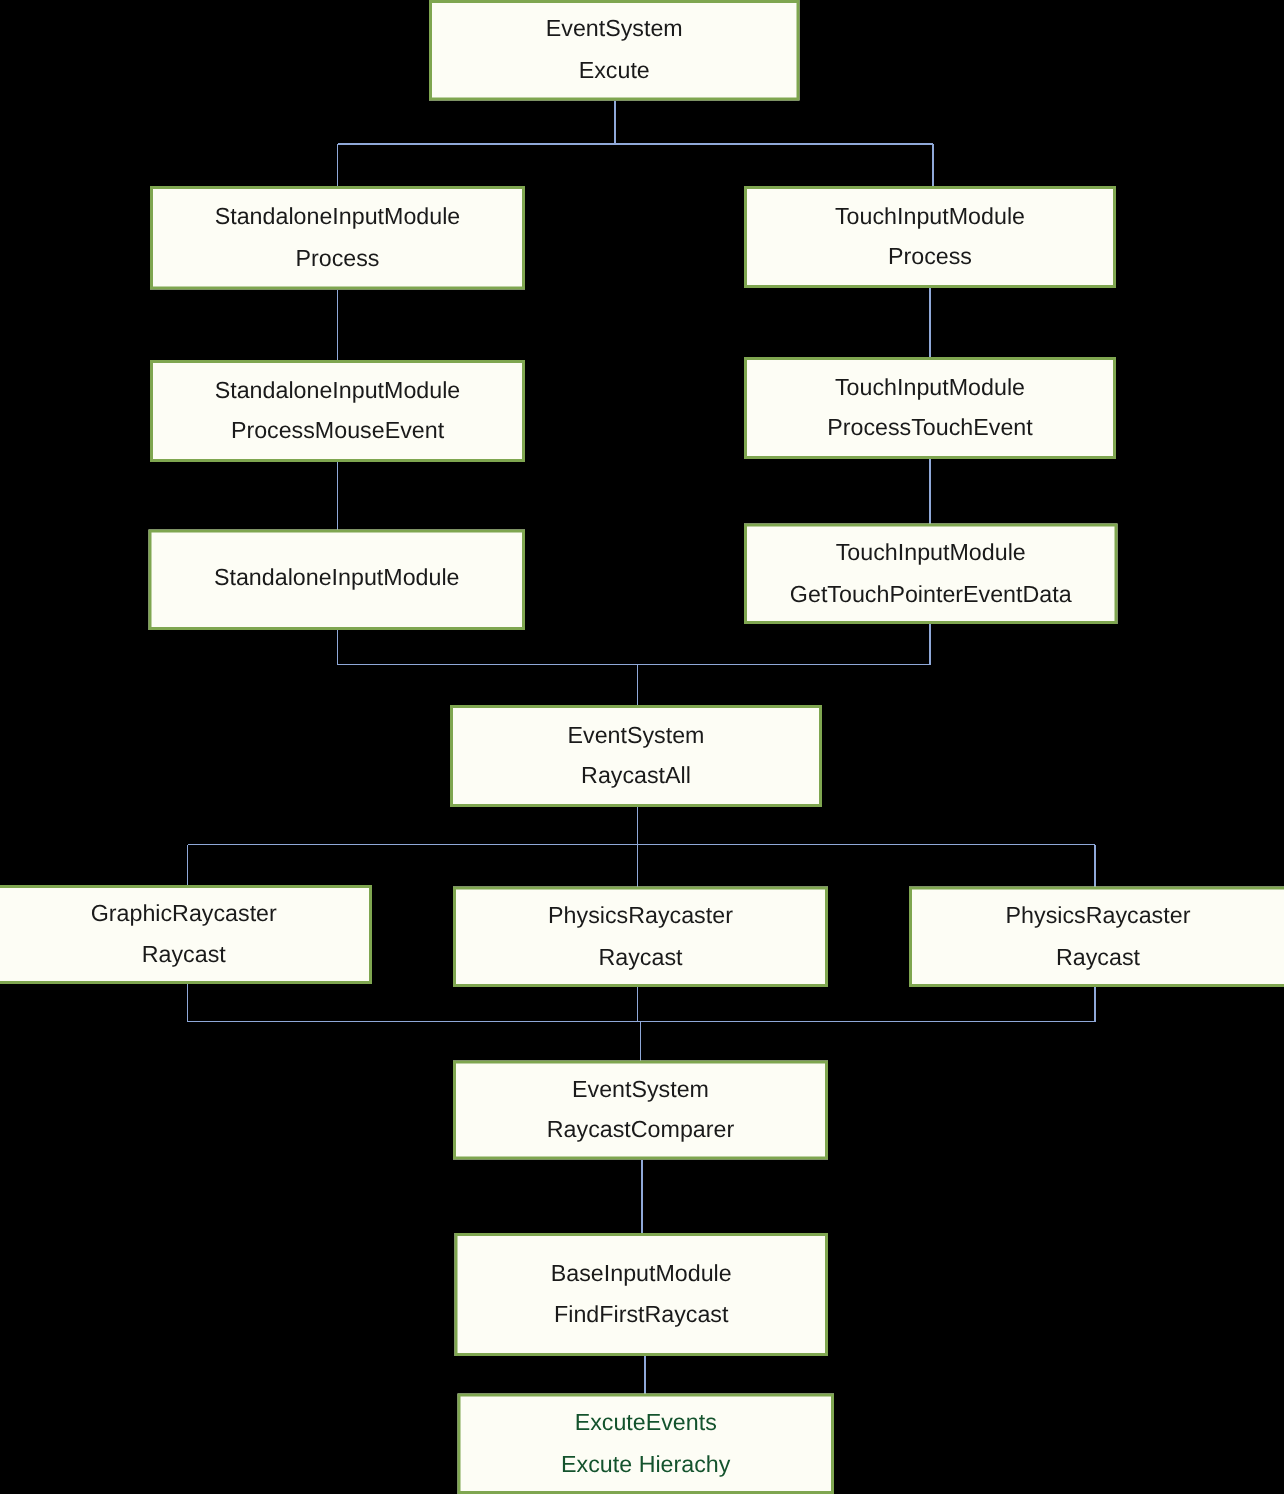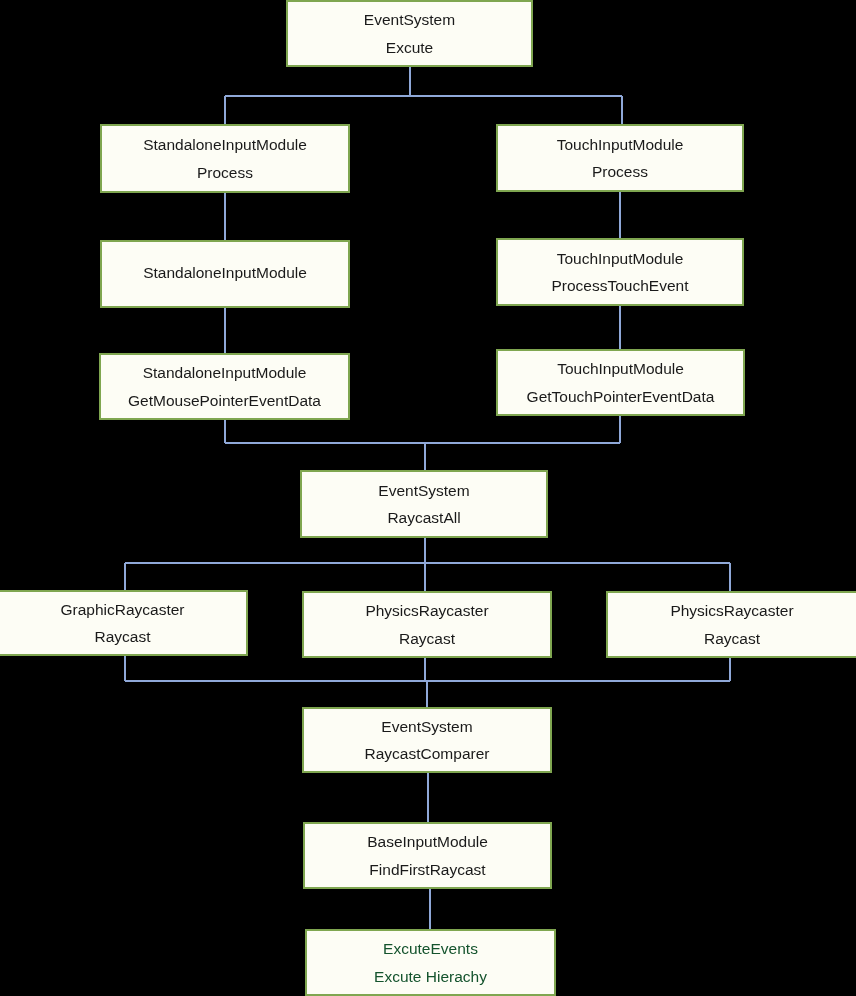--- a/index.html
+++ b/index.html
@@ -95,28 +95,28 @@
       <div class="node" style="left: 100px; top: 124px; width: 250px; height: 69px; background: rgb(253, 253, 245); border-color: rgb(127, 166, 80); color: rgb(26, 26, 26);">
         <span class="line1">StandaloneInputModule</span>
         <span class="line2">Process</span>
       </div>
       <div class="node" style="left: 496px; top: 124px; width: 248px; height: 68px; background: rgb(253, 253, 245); border-color: rgb(127, 166, 80); color: rgb(26, 26, 26);">
         <span class="line1">TouchInputModule</span>
         <span class="line2">Process</span>
       </div>
       <div class="node" style="left: 100px; top: 240px; width: 250px; height: 68px; background: rgb(253, 253, 245); border-color: rgb(127, 166, 80); color: rgb(26, 26, 26);">
         <span class="line1">StandaloneInputModule</span>
+        <span class="line2">ProcessMouseEvent</span>
       </div>
       <div class="node" style="left: 496px; top: 238px; width: 248px; height: 68px; background: rgb(253, 253, 245); border-color: rgb(127, 166, 80); color: rgb(26, 26, 26);">
         <span class="line1">TouchInputModule</span>
         <span class="line2">ProcessTouchEvent</span>
       </div>
       <div class="node" style="left: 99px; top: 353px; width: 251px; height: 67px; background: rgb(253, 253, 245); border-color: rgb(127, 166, 80); color: rgb(26, 26, 26);">
         <span class="line1">StandaloneInputModule</span>
-        <span class="line2">GetMousePointerEventData</span>
       </div>
       <div class="node" style="left: 496px; top: 349px; width: 249px; height: 67px; background: rgb(253, 253, 245); border-color: rgb(127, 166, 80); color: rgb(26, 26, 26);">
         <span class="line1">TouchInputModule</span>
         <span class="line2">GetTouchPointerEventData</span>
       </div>
       <div class="node" style="left: 300px; top: 470px; width: 248px; height: 68px; background: rgb(253, 253, 245); border-color: rgb(127, 166, 80); color: rgb(26, 26, 26);">
         <span class="line1">EventSystem</span>
         <span class="line2">RaycastAll</span>
       </div>
       <div class="node" style="left: -3px; top: 590px; width: 251px; height: 66px; background: rgb(253, 253, 245); border-color: rgb(127, 166, 80); color: rgb(26, 26, 26);">
@@ -128,21 +128,21 @@
         <span class="line2">Raycast</span>
       </div>
       <div class="node" style="left: 606px; top: 591px; width: 252px; height: 67px; background: rgb(253, 253, 245); border-color: rgb(127, 166, 80); color: rgb(26, 26, 26);">
         <span class="line1">PhysicsRaycaster</span>
         <span class="line2">Raycast</span>
       </div>
       <div class="node" style="left: 302px; top: 707px; width: 250px; height: 66px; background: rgb(253, 253, 245); border-color: rgb(127, 166, 80); color: rgb(26, 26, 26);">
         <span class="line1">EventSystem</span>
         <span class="line2">RaycastComparer</span>
       </div>
-      <div class="node" style="left: 303px; top: 822px; width: 249px; height: 67px; background: rgb(253, 253, 245); border-color: rgb(127, 166, 80); color: rgb(26, 26, 26);">
+      <div class="node" style="left: 303px; top: 822px; width: 249px; height: 82px; background: rgb(253, 253, 245); border-color: rgb(127, 166, 80); color: rgb(26, 26, 26);">
         <span class="line1">BaseInputModule</span>
         <span class="line2">FindFirstRaycast</span>
       </div>
       <div class="node" style="left: 305px; top: 929px; width: 251px; height: 67px; background: rgb(253, 253, 245); border-color: rgb(127, 166, 80); color: #14532d;">
         <span class="line1">ExcuteEvents</span>
         <span class="line2">Excute Hierachy</span>
       </div>
     </div>
 
 </div>

